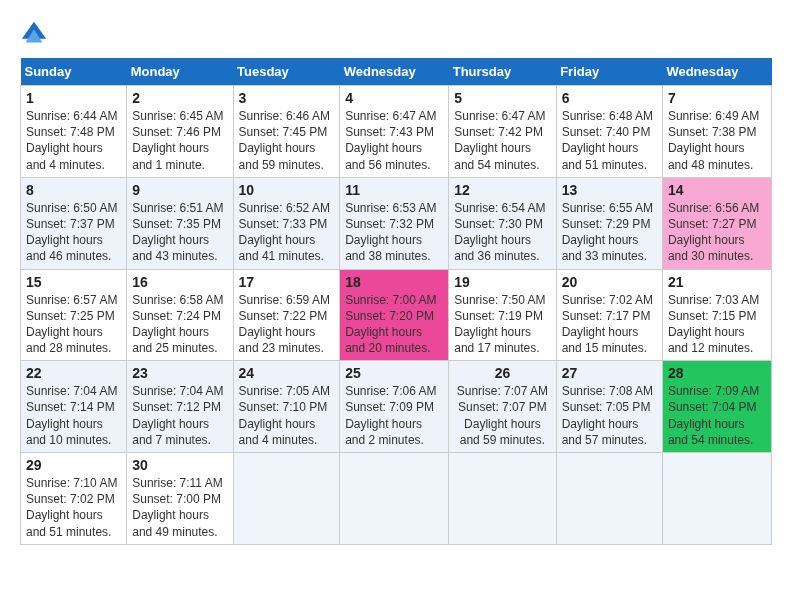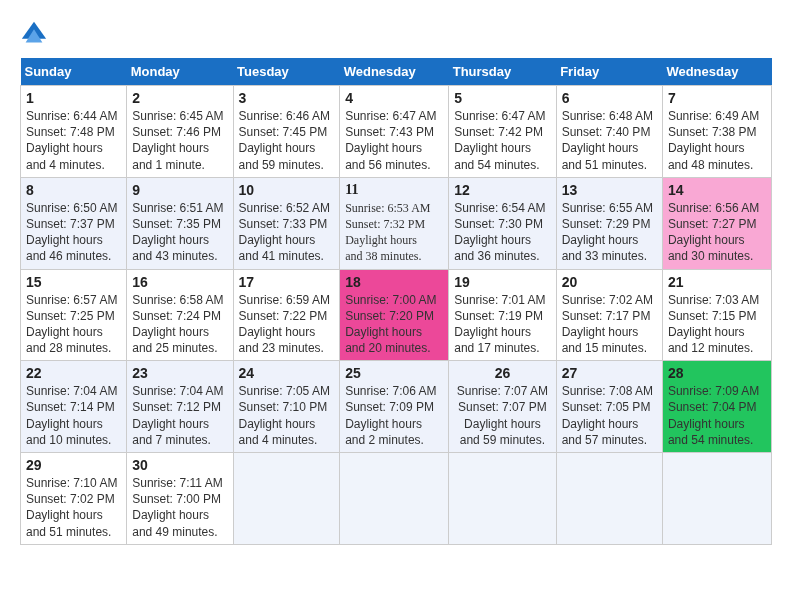--- a/index.html
+++ b/index.html
@@ -164,21 +164,21 @@
           <div class="day-info"><span>Sunrise: 6:50 AM</span><br><span>Sunset: 7:37 PM</span><br><span>Daylight hours</span><br><span>and 46 minutes.</span></div>
         </td>
         <td style="background: rgb(238, 242, 251);">
           <span class="day-num">9</span>
           <div class="day-info"><span>Sunrise: 6:51 AM</span><br><span>Sunset: 7:35 PM</span><br><span>Daylight hours</span><br><span>and 43 minutes.</span></div>
         </td>
         <td style="background: rgb(238, 242, 251);">
           <span class="day-num">10</span>
           <div class="day-info"><span>Sunrise: 6:52 AM</span><br><span>Sunset: 7:33 PM</span><br><span>Daylight hours</span><br><span>and 41 minutes.</span></div>
         </td>
-        <td style="background: rgb(238, 242, 251); font-family: Liberation Serif, serif;">
+        <td style="background: rgb(238, 242, 251);">
           <span class="day-num">11</span>
           <div class="day-info"><span>Sunrise: 6:53 AM</span><br><span>Sunset: 7:32 PM</span><br><span>Daylight hours</span><br><span>and 38 minutes.</span></div>
         </td>
         <td style="background: rgb(238, 242, 251);">
           <span class="day-num">12</span>
           <div class="day-info"><span>Sunrise: 6:54 AM</span><br><span>Sunset: 7:30 PM</span><br><span>Daylight hours</span><br><span>and 36 minutes.</span></div>
         </td>
         <td style="background: rgb(238, 242, 251);">
           <span class="day-num">13</span>
           <div class="day-info"><span>Sunrise: 6:55 AM</span><br><span>Sunset: 7:29 PM</span><br><span>Daylight hours</span><br><span>and 33 minutes.</span></div>
@@ -200,21 +200,21 @@
         <td style="background: rgb(255, 255, 255);">
           <span class="day-num">17</span>
           <div class="day-info"><span>Sunrise: 6:59 AM</span><br><span>Sunset: 7:22 PM</span><br><span>Daylight hours</span><br><span>and 23 minutes.</span></div>
         </td>
         <td style="background: #ec4899;">
           <span class="day-num">18</span>
           <div class="day-info"><span>Sunrise: 7:00 AM</span><br><span>Sunset: 7:20 PM</span><br><span>Daylight hours</span><br><span>and 20 minutes.</span></div>
         </td>
         <td style="background: rgb(255, 255, 255);">
           <span class="day-num">19</span>
-          <div class="day-info"><span>Sunrise: 7:01 AM</span><br><span>Sunset: 7:19 PM</span><br><span>Daylight hours</span><br><span>and 17 minutes.</span></div>
+          <div class="day-info"><span>Sunrise: 7:50 AM</span><br><span>Sunset: 7:19 PM</span><br><span>Daylight hours</span><br><span>and 17 minutes.</span></div>
         </td>
         <td style="background: rgb(255, 255, 255);">
           <span class="day-num">20</span>
           <div class="day-info"><span>Sunrise: 7:02 AM</span><br><span>Sunset: 7:17 PM</span><br><span>Daylight hours</span><br><span>and 15 minutes.</span></div>
         </td>
         <td style="background: rgb(255, 255, 255);">
           <span class="day-num">21</span>
           <div class="day-info"><span>Sunrise: 7:03 AM</span><br><span>Sunset: 7:15 PM</span><br><span>Daylight hours</span><br><span>and 12 minutes.</span></div>
         </td>
       </tr>

